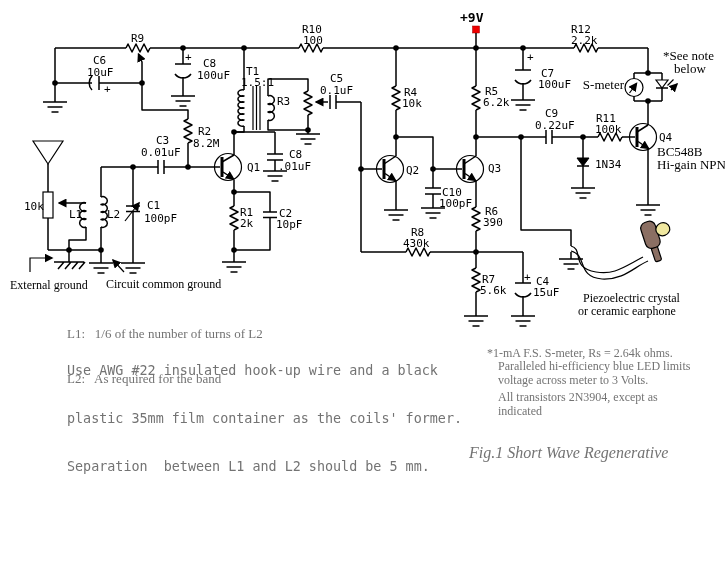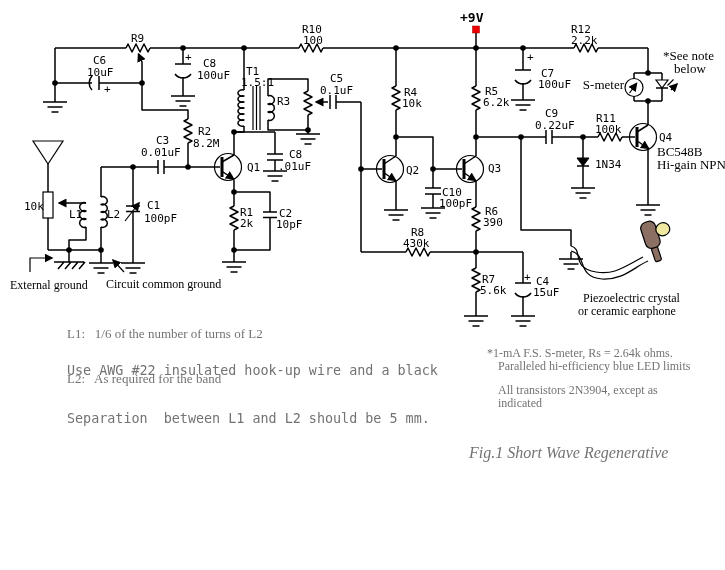--- a/index.html
+++ b/index.html
@@ -14,21 +14,21 @@
   svg text{fill:#000;stroke:none;}
   .m{font-family:"DejaVu Sans Mono",monospace;font-size:11px;}
   .m13{font-family:"DejaVu Sans Mono",monospace;font-size:13px;font-weight:bold;}
   .s{font-family:"Liberation Serif",serif;font-size:12px;}
   .s13{font-family:"Liberation Serif",serif;font-size:13px;}
   .note-block{position:absolute;color:#737373;}
   #coil-notes{left:67px;top:296px;font:13px "Liberation Serif",serif;line-height:15px;white-space:pre;}
   #build-notes{left:67px;top:331px;font:13.4px "DejaVu Sans Mono",monospace;line-height:16px;white-space:pre;}
   #meter-notes{left:487px;top:347px;font:12px "Liberation Serif",serif;line-height:13.4px;width:235px;}
   #meter-notes .indent{padding-left:11px;}
-  #meter-notes .gap{margin-top:10px;}
+  #meter-notes .gap{margin-top:4px;}
   #fig-title{left:469px;top:444px;font:italic 16px "Liberation Serif",serif;line-height:17.5px;}
   #fig-title .line2{padding-left:37px;}
 </style>
 </head>
 <body>
 
 <div id="canvas">
 <svg width="725" height="570" viewBox="0 0 725 570">
   <defs>
     <marker id="arw" markerUnits="userSpaceOnUse" markerWidth="9" markerHeight="9" refX="7.5" refY="4.5" orient="auto">
@@ -349,34 +349,36 @@
   <text class="s" x="578" y="315">or ceramic earphone</text>
 </svg>
 
 <div id="coil-notes" class="note-block">
   <div>L1:   1/6 of the number of turns of L2</div>
   <div>L2:   As required for the band</div>
 </div>
 
 <div id="build-notes" class="note-block">
   <div>Use AWG #22 insulated hook-up wire and a black</div>
+  <div>plastic 35mm film container as the coils' former.</div>
   <div>Separation  between L1 and L2 should be 5 mm.</div>
   
   
   
   
   
   
   
   
 </div>
 
 <div id="meter-notes" class="note-block">
   <div>*1-mA F.S. S-meter, Rs = 2.64k ohms.</div>
   <div class="indent">Paralleled hi-efficiency blue LED limits</div>
+  <div class="indent">voltage across meter to 3 Volts.</div>
   <div class="indent gap">All transistors 2N3904, except as</div>
   <div class="indent">indicated</div>
 </div>
 
 <div id="fig-title" class="note-block">
   <div>Fig.1 Short Wave Regenerative</div>
 </div>
 </div>
 
 </body></html>

